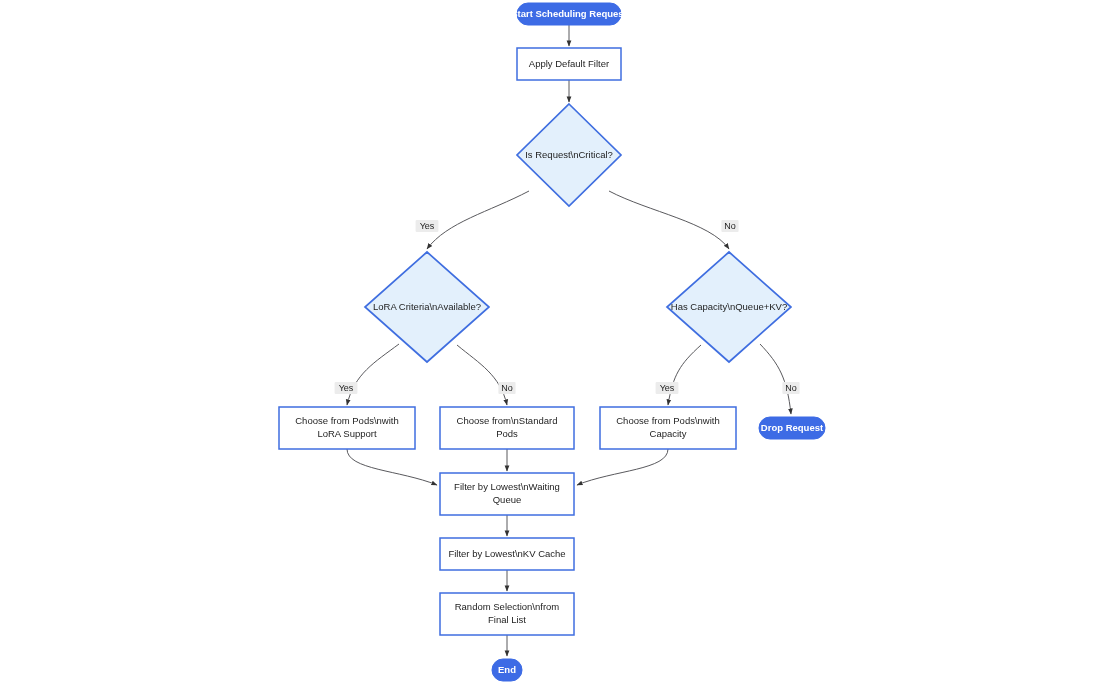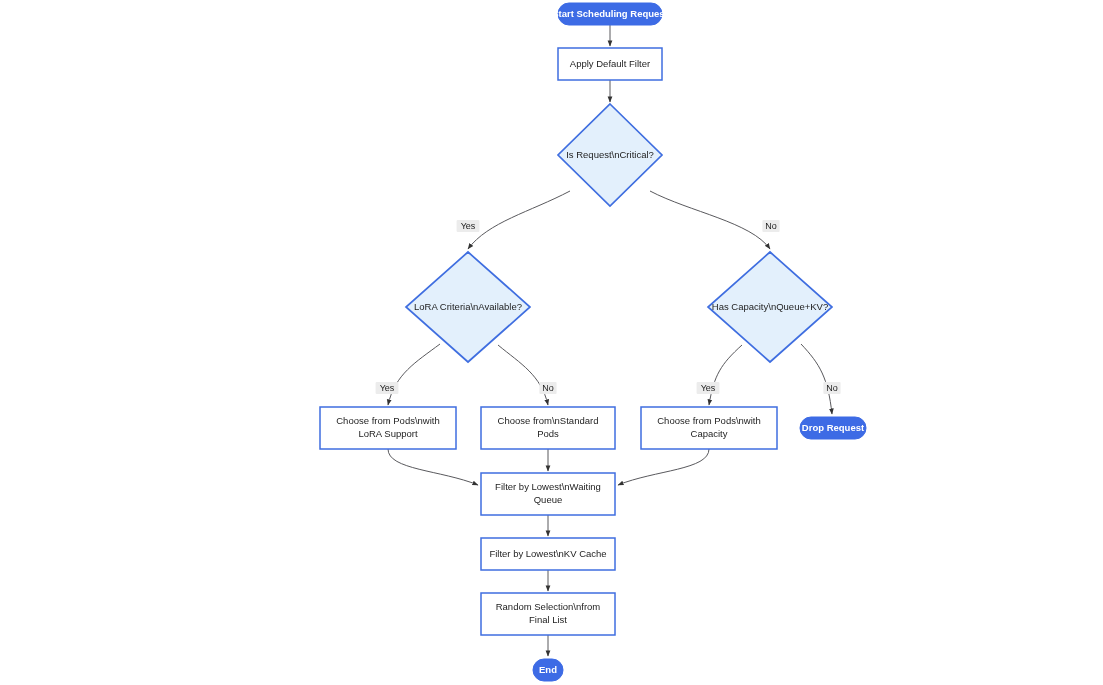--- a/index.html
+++ b/index.html
@@ -11,21 +11,20 @@
     width: 1103px;
     height: 685px;
     overflow: hidden;
     font-family: "Liberation Sans", sans-serif;
   }
   #flowchart-root {
     position: relative;
     width: 897px;
     height: 685px;
     background: #ffffff;
-    margin-left: 41px;
   }
   svg#diagram {
     display: block;
     width: 1103px;
     height: 685px;
   }
   .node-rect {
     fill: #ffffff;
     stroke: #3f6ee0;
     stroke-width: 1.5px;

